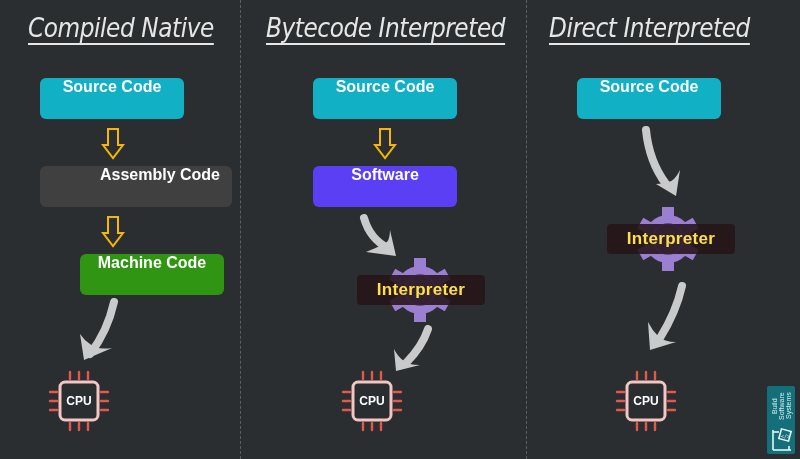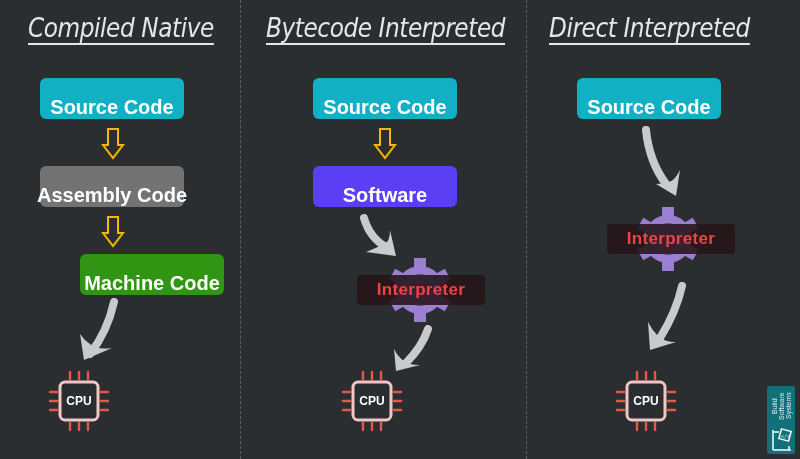--- a/index.html
+++ b/index.html
@@ -27,37 +27,37 @@
       white-space: nowrap;
       transform: scaleX(0.86);
       transform-origin: left center;
     }
     .box {
       position: absolute;
       height: 41px;
       border-radius: 6px;
       color: #ffffff;
       font-weight: bold;
-      font-size: 20px;
-      display: flex; align-items: flex-end; justify-content: center;
+      font-size: 16px;
+      display: flex; align-items: flex-start; justify-content: center;
       white-space: nowrap;
     }
     .box.source { background: #12b0c4; }
-    .box.assembly { background: #737373; }
+    .box.assembly { background: #404040; padding-left: 48px; }
     .box.machine { background: #2f9512; margin-left: 40px; }
     .box.bytecode { background: #5a3ff5; }
     .hollow-arrow { position: absolute; width: 24px; height: 32px; }
     .curve-arrow { position: absolute; }
     .interp { position: absolute; width: 130px; height: 90px; }
     .interp svg { position: absolute; left: 0; top: 0; }
     .interp-label {
       position: absolute; left: 0; top: 30px; width: 128px; height: 30px;
       background: rgba(38, 20, 24, 0.88);
       border-radius: 4px;
-      color: #ef4444; font-weight: bold; font-size: 17px;
+      color: #fde047; font-weight: bold; font-size: 17px;
       display: flex; align-items: center; justify-content: center;
       letter-spacing: 0.3px;
     }
     .interp-label span { position: relative; z-index: 2; }
     .cpu { position: absolute; width: 62px; height: 62px; }
     .cpu-label {
       position: absolute; left: 0; top: 0; width: 62px; height: 62px;
       display: flex; align-items: center; justify-content: center;
       color: #ffffff; font-weight: bold; font-size: 12px;
     }

